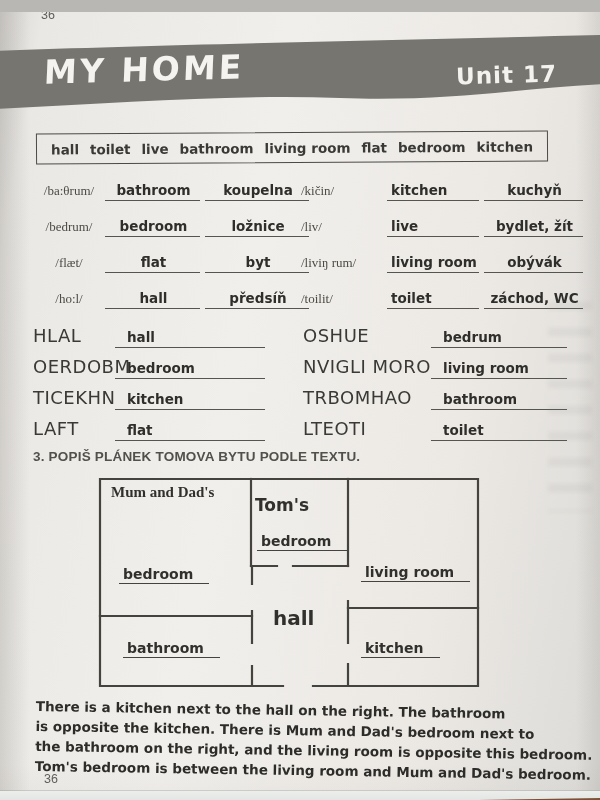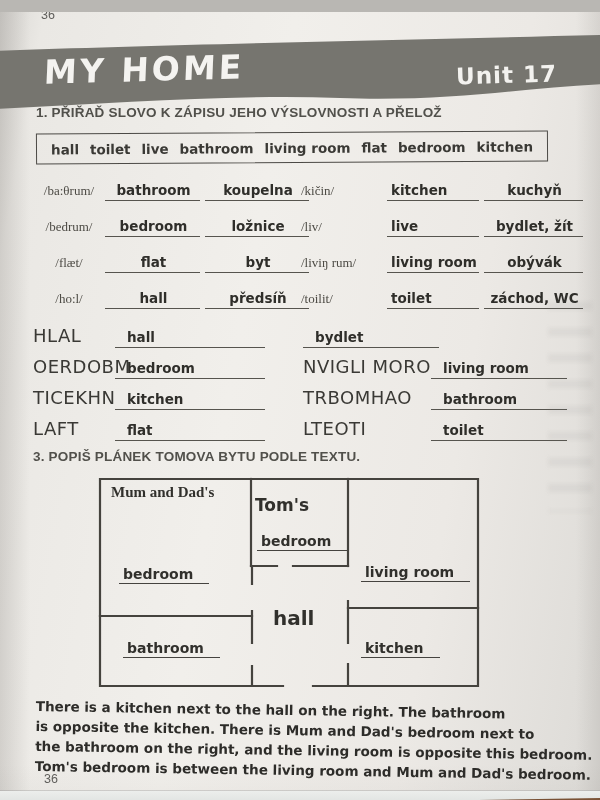--- a/index.html
+++ b/index.html
@@ -89,21 +89,20 @@
   <div class="vignette"></div>
 
   <div class="pgnum top">36</div>
 
   <svg class="banner-svg" width="600" height="102" viewBox="0 0 600 102">
     <path d="M -4 39 C 150 33 400 28 604 23 L 604 72 C 520 76 450 90 340 86 C 235 82 120 91 -4 97 Z" fill="#76756f"></path>
   </svg>
   <div class="banner-title">MY HOME</div>
   <div class="banner-unit">Unit 17</div>
 
-  <div class="exheading" style="left:36px;top:93px;">1. PŘIŘAĎ SLOVO K ZÁPISU JEHO VÝSLOVNOSTI A PŘELOŽ</div>
 
   <div class="wordbank">
     <span>hall</span>
     <span>toilet</span>
     <span>live</span>
     <span>bathroom</span>
     <span>living room</span>
     <span>flat</span>
     <span>bedroom</span>
     <span>kitchen</span>
@@ -170,21 +169,22 @@
       <span class="ans2">kitchen</span>
     </div>
     <div class="ex2row">
       <span class="scramble">LAFT</span>
       <span class="ans2">flat</span>
     </div>
   </div>
 
   <div class="ex2col right">
     <div class="ex2row">
-      <span class="ans2">bydlet</span>
+      <span class="scramble">OSHUE</span>
+      <span class="ans2">bedrum</span>
     </div>
     <div class="ex2row">
       <span class="scramble">NVIGLI MORO</span>
       <span class="ans2">living room</span>
     </div>
     <div class="ex2row">
       <span class="scramble">TRBOMHAO</span>
       <span class="ans2">bathroom</span>
     </div>
     <div class="ex2row">

